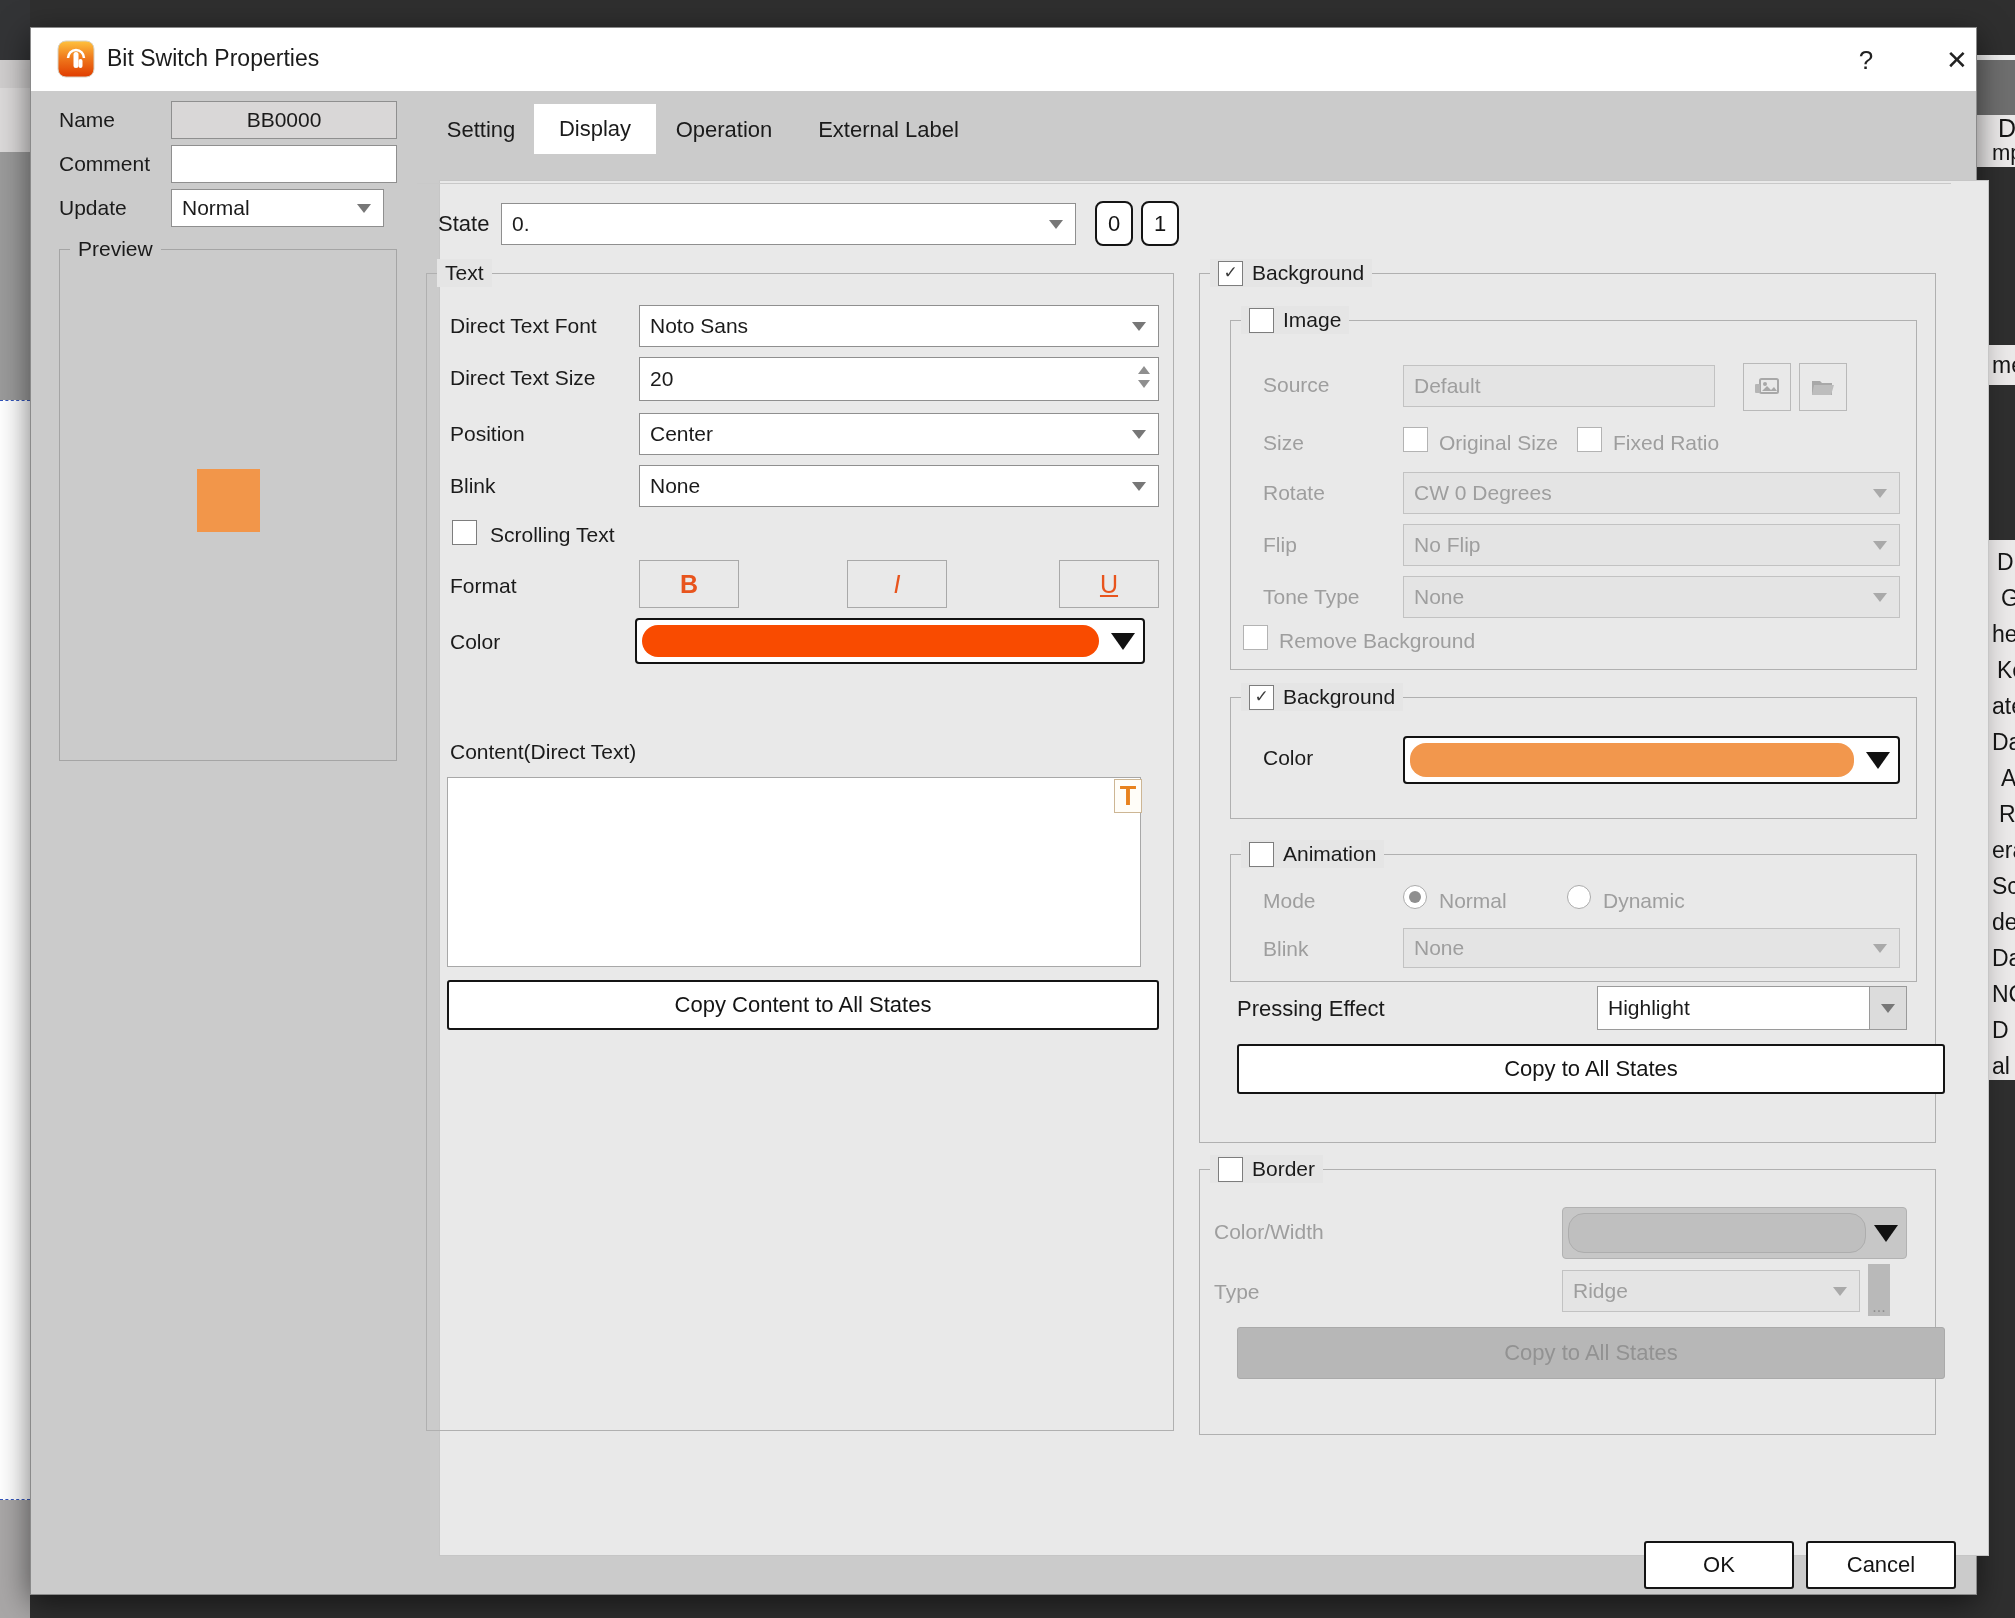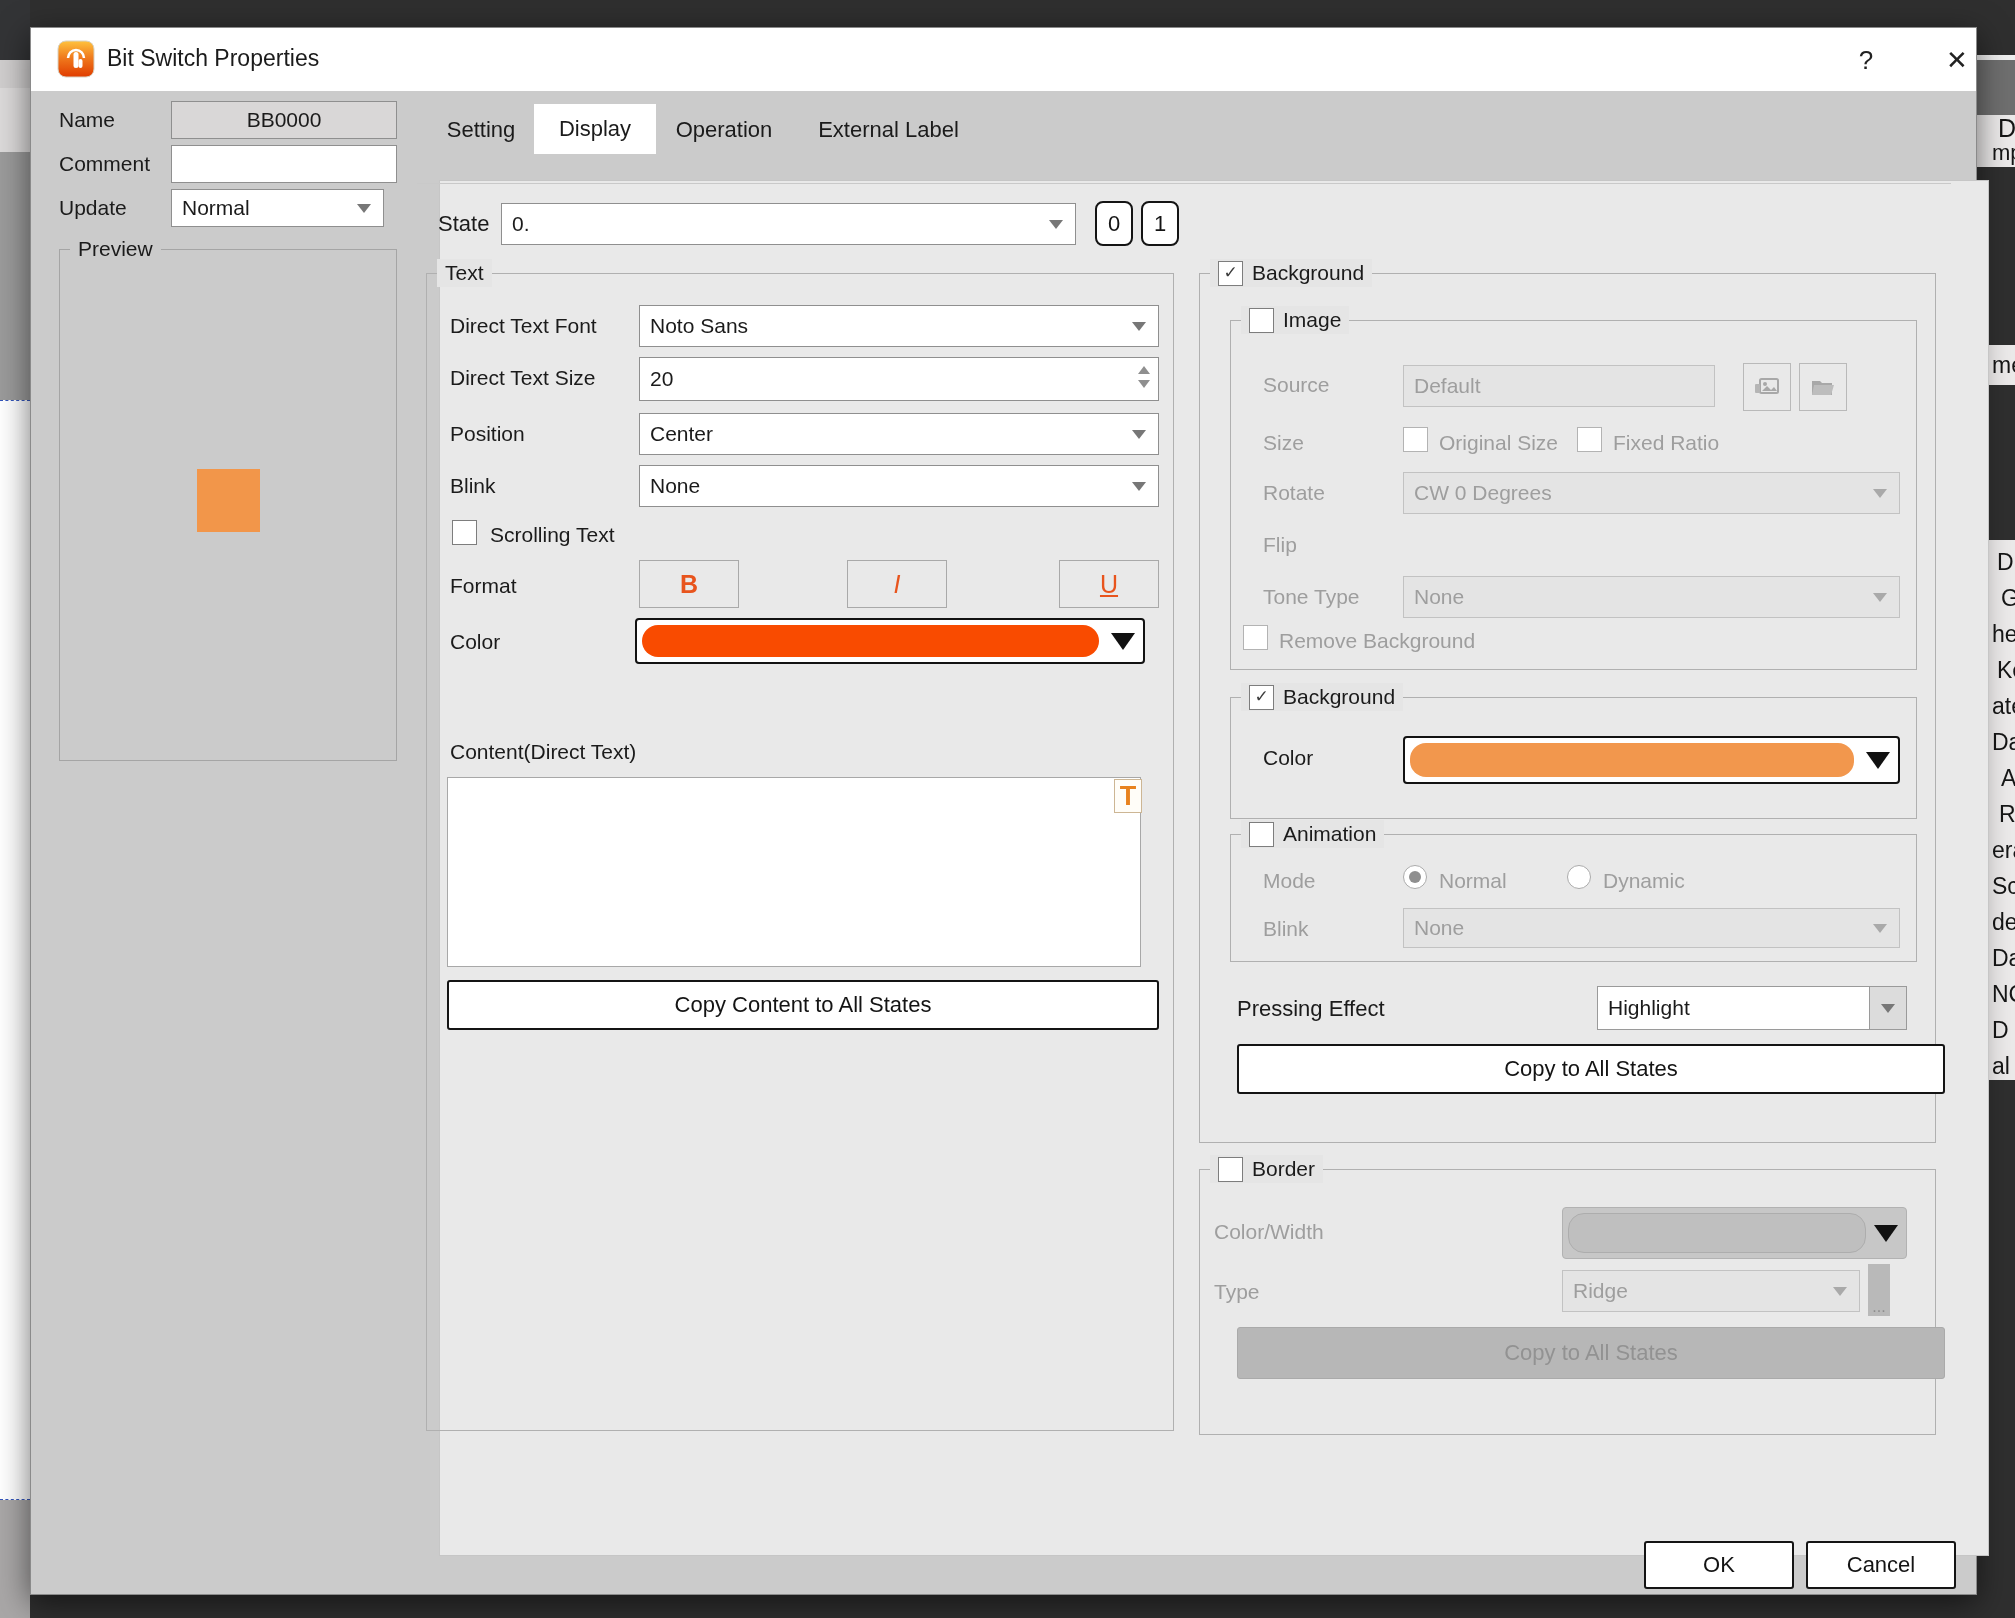--- a/index.html
+++ b/index.html
@@ -265,20 +265,24 @@
         <div class="cb dis" style="position:absolute;left:346px;top:106px;"></div>
         <div class="lbl dis" style="left:382px;top:110px;">Fixed Ratio</div>
 
         <div class="lbl dis" style="left:32px;top:160px;">Rotate</div>
         <div class="field dis" style="left:172px;top:151px;width:497px;height:42px;">
           <span>CW 0 Degrees</span>
           <span class="chev dis"></span>
         </div>
 
         <div class="lbl dis" style="left:32px;top:212px;">Flip</div>
+        <div class="field dis" style="left:172px;top:203px;width:497px;height:42px;">
+          <span>No Flip</span>
+          <span class="chev dis"></span>
+        </div>
 
         <div class="lbl dis" style="left:32px;top:264px;">Tone Type</div>
         <div class="field dis" style="left:172px;top:255px;width:497px;height:42px;">
           <span>None</span>
           <span class="chev dis"></span>
         </div>
 
         <div class="cb dis" style="position:absolute;left:12px;top:304px;"></div>
         <div class="lbl dis" style="left:48px;top:308px;">Remove Background</div>
       </div>
@@ -290,21 +294,21 @@
             </span>
           <span>Background</span>
         </div>
         <div class="lbl" style="left:32px;top:48px;">Color</div>
         <div class="swatch" style="left:172px;top:38px;width:497px;height:48px;">
           <span class="pill" style="background: rgb(242, 151, 77);"></span>
           <span class="tri"></span>
         </div>
       </div>
 
-      <div class="grp" style="left:30px;top:560px;width:687px;height:128px;">
+      <div class="grp" style="left:30px;top:580px;width:687px;height:128px;">
         <div class="cap">
           <span class="cb"></span>
           <span>Animation</span>
         </div>
         <div class="lbl dis" style="left:32px;top:34px;">Mode</div>
         <div class="radio" style="left:172px;top:30px;border-color:#ababab;">
             <span class="dot" style="background:#8f8f8f;"></span>
           </div>
         <div class="lbl dis" style="left:208px;top:34px;">Normal</div>
         <div class="radio" style="left:336px;top:30px;border-color:#ababab;"></div>

